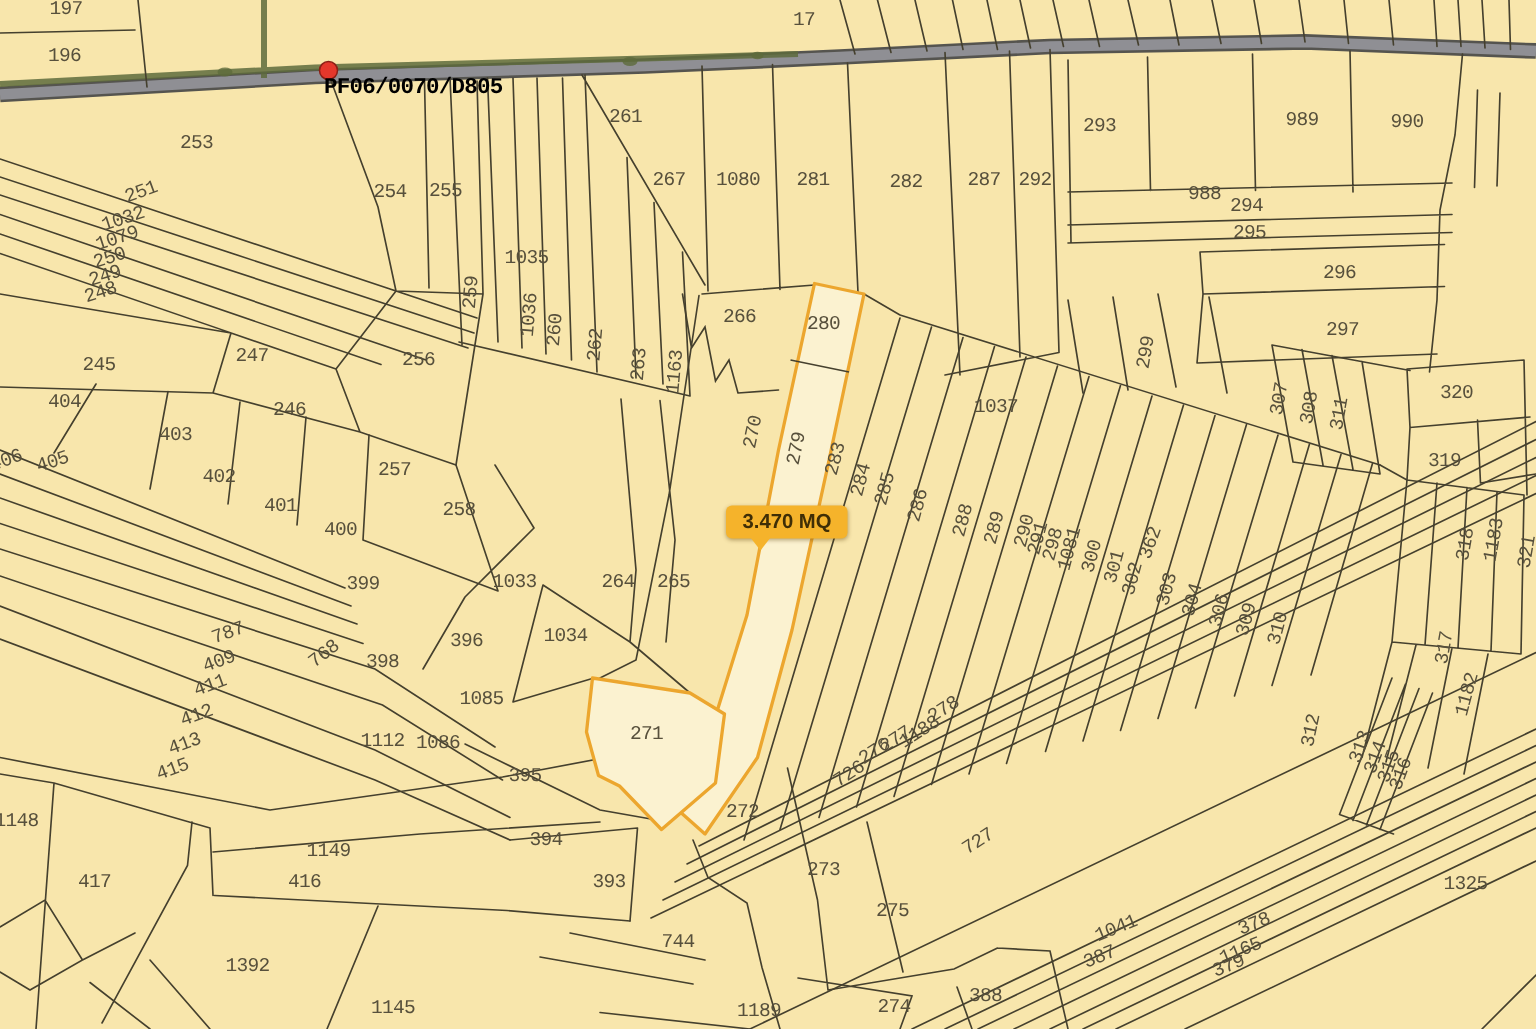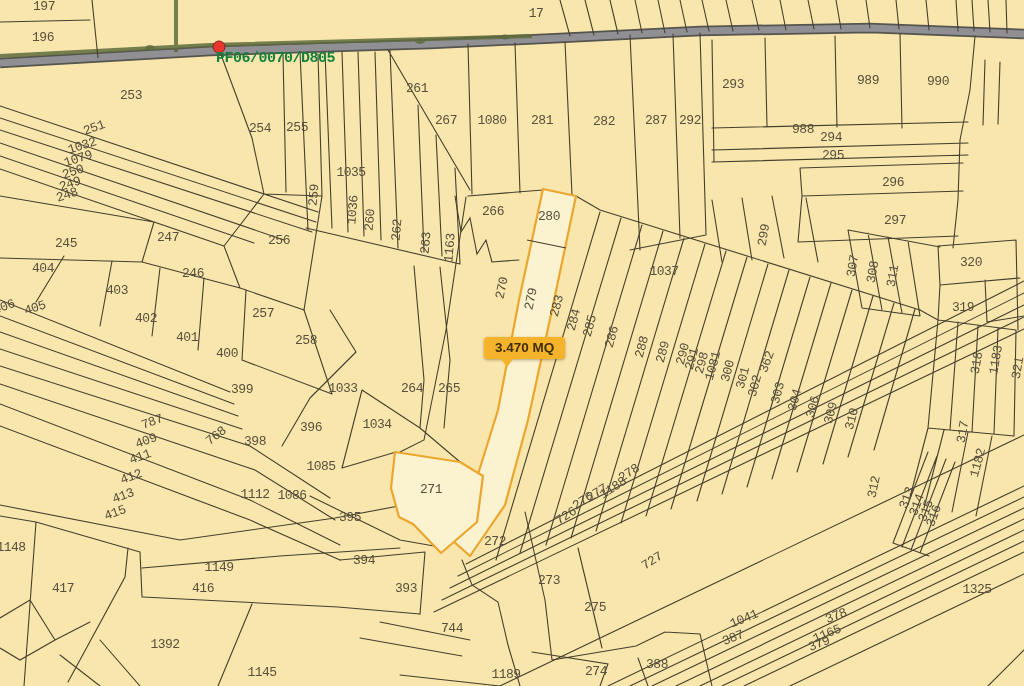--- a/index.html
+++ b/index.html
@@ -4,21 +4,21 @@
 <style>
   html,body{margin:0;padding:0;}
   .stage{position:relative;width:1024px;height:686px;overflow:hidden;background:#F8E6AC;
          font-family:"Liberation Sans",sans-serif;}
   .stage svg{position:absolute;left:0;top:0;}
   .lines path{fill:none;stroke:#45402E;stroke-width:1.1;stroke-linecap:round;}
   #labels{position:absolute;left:0;top:0;width:100%;height:100%;}
   .plabel{position:absolute;font-family:"Liberation Mono","DejaVu Sans Mono",monospace;
           font-size:13px;color:#57503C;white-space:nowrap;letter-spacing:-0.5px;}
   .marker-text{position:absolute;left:216px;top:50px;font-family:"Liberation Mono","DejaVu Sans Mono",monospace;
-          font-size:15px;font-weight:bold;color:#15803d;letter-spacing:-0.5px;}
+          font-size:15px;font-weight:bold;color:#000000;letter-spacing:-0.5px;}
   .badge{position:absolute;left:484px;top:337px;background:#F5B32B;color:#3F2E06;
          font-weight:bold;font-size:13.5px;padding:3px 11px 4px 11px;border-radius:4px;
          box-shadow:0 1px 3px rgba(90,60,0,.45);}
   .badge:after{content:"";position:absolute;left:16px;bottom:-8px;width:0;height:0;
          border-left:7px solid transparent;border-right:7px solid transparent;
          border-top:9px solid #F5B32B;}
 </style>
 </head>
 <body>
 
@@ -62,21 +62,21 @@
       <div class="plabel" style="left: 536px; top: 13px; transform: translate(-50%, -50%) rotate(0deg);">17</div>
       <div class="plabel" style="left: 131px; top: 95px; transform: translate(-50%, -50%) rotate(0deg);">253</div>
       <div class="plabel" style="left: 260px; top: 128px; transform: translate(-50%, -50%) rotate(0deg);">254</div>
       <div class="plabel" style="left: 297px; top: 127px; transform: translate(-50%, -50%) rotate(0deg);">255</div>
       <div class="plabel" style="left: 94px; top: 128px; transform: translate(-50%, -50%) rotate(-20deg);">251</div>
       <div class="plabel" style="left: 82px; top: 146px; transform: translate(-50%, -50%) rotate(-18deg);">1032</div>
       <div class="plabel" style="left: 78px; top: 159px; transform: translate(-50%, -50%) rotate(-18deg);">1079</div>
       <div class="plabel" style="left: 73px; top: 172px; transform: translate(-50%, -50%) rotate(-18deg);">250</div>
       <div class="plabel" style="left: 70px; top: 184px; transform: translate(-50%, -50%) rotate(-18deg);">249</div>
       <div class="plabel" style="left: 67px; top: 195px; transform: translate(-50%, -50%) rotate(-18deg);">248</div>
-      <div class="plabel" style="left: 417px; top: 88px; transform: translate(-50%, -50%) rotate(0deg); text-align: center;">261</div>
+      <div class="plabel" style="left: 417px; top: 78px; transform: translate(-50%, -50%) rotate(0deg); text-align: center;">261</div>
       <div class="plabel" style="left: 351px; top: 172px; transform: translate(-50%, -50%) rotate(0deg);">1035</div>
       <div class="plabel" style="left: 314px; top: 195px; transform: translate(-50%, -50%) rotate(-85deg);">259</div>
       <div class="plabel" style="left: 353px; top: 210px; transform: translate(-50%, -50%) rotate(-85deg);">1036</div>
       <div class="plabel" style="left: 370px; top: 220px; transform: translate(-50%, -50%) rotate(-85deg);">260</div>
       <div class="plabel" style="left: 397px; top: 230px; transform: translate(-50%, -50%) rotate(-85deg);">262</div>
       <div class="plabel" style="left: 426px; top: 243px; transform: translate(-50%, -50%) rotate(-85deg);">263</div>
       <div class="plabel" style="left: 450px; top: 248px; transform: translate(-50%, -50%) rotate(-85deg);">1163</div>
       <div class="plabel" style="left: 446px; top: 120px; transform: translate(-50%, -50%) rotate(0deg);">267</div>
       <div class="plabel" style="left: 492px; top: 120px; transform: translate(-50%, -50%) rotate(0deg);">1080</div>
       <div class="plabel" style="left: 542px; top: 120px; transform: translate(-50%, -50%) rotate(0deg);">281</div>

